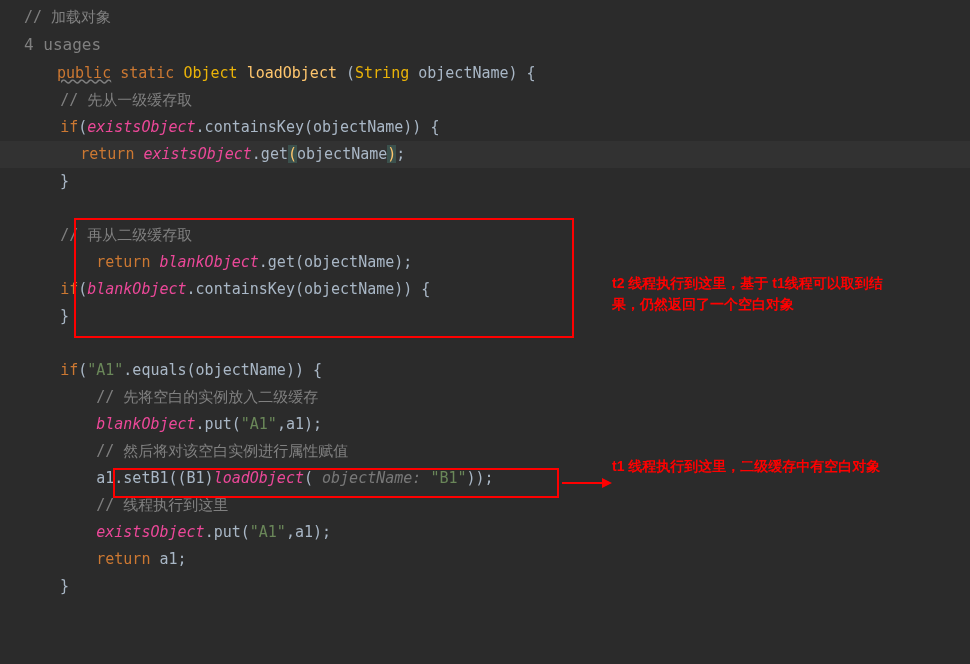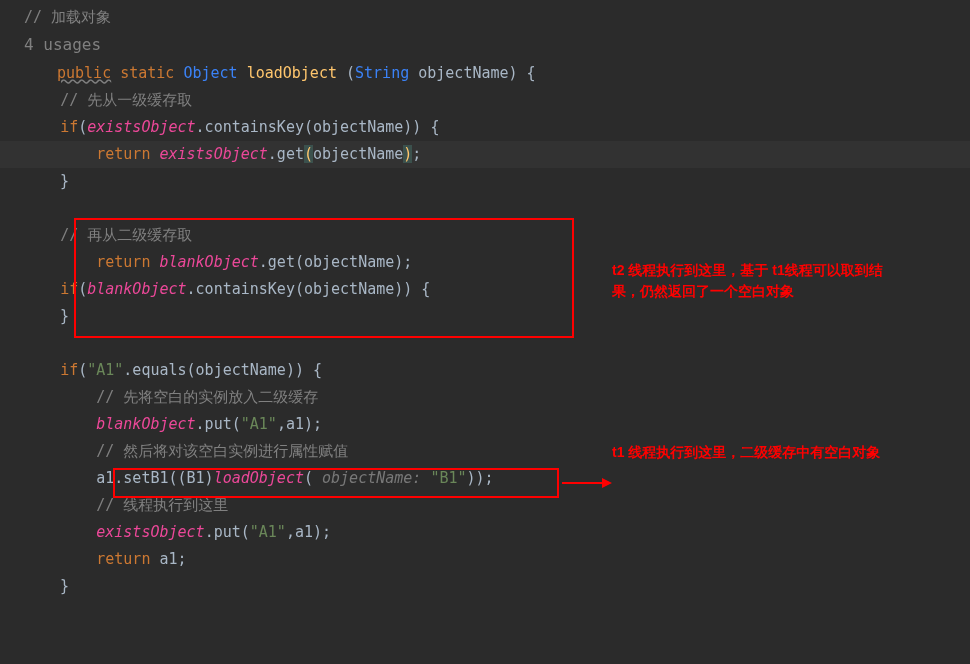--- a/index.html
+++ b/index.html
@@ -15,32 +15,32 @@
       position: relative;
     }
     .code-area {
       padding: 4px 0 0 24px;
       position: relative;
     }
     .line { white-space: pre; position: relative; }
     .comment { color: #808080; }
     .keyword { color: #cc7832; }
     .kw-underline { color: #cc7832; text-decoration: underline wavy #808080; margin-left: 33px; }
-    .type { color: #3b82f6; }
+    .type { color: #eab308; }
     .method-decl { color: #ffc66d; }
     .field { color: #ec4899; font-style: italic; }
     .string { color: #6a8759; }
     .paren-highlight { background: #3b514d; color: #ffc66d; }
     .param-hint { color: #787878; font-style: italic; }
     .usages { color: #808080; font-size: 16px; }
     .highlight-line {
       background: #323232;
       display: block;
       margin-left: -24px;
-      padding-left: 24px;
+      padding-left: 8px;
       width: 970px;
     }
 
     .red-box-1 {
       position: absolute;
       border: 2px solid #ff0000;
       left: 74px;
       top: 218px;
       width: 500px;
       height: 120px;
@@ -57,22 +57,22 @@
     }
 
     .annotation {
       position: absolute;
       color: #ff0000;
       font-family: sans-serif;
       font-size: 14px;
       font-weight: bold;
       line-height: 1.5;
     }
-    .anno-1 { left: 612px; top: 260px; width: 280px; }
-    .anno-2 { left: 612px; top: 442px; width: 300px; }
+    .anno-1 { left: 612px; top: 273px; width: 280px; }
+    .anno-2 { left: 612px; top: 456px; width: 300px; }
 
     .arrow {
       position: absolute;
       left: 562px;
       top: 482px;
       width: 48px;
       height: 2px;
       background: #ff0000;
     }
     .arrow::after {

